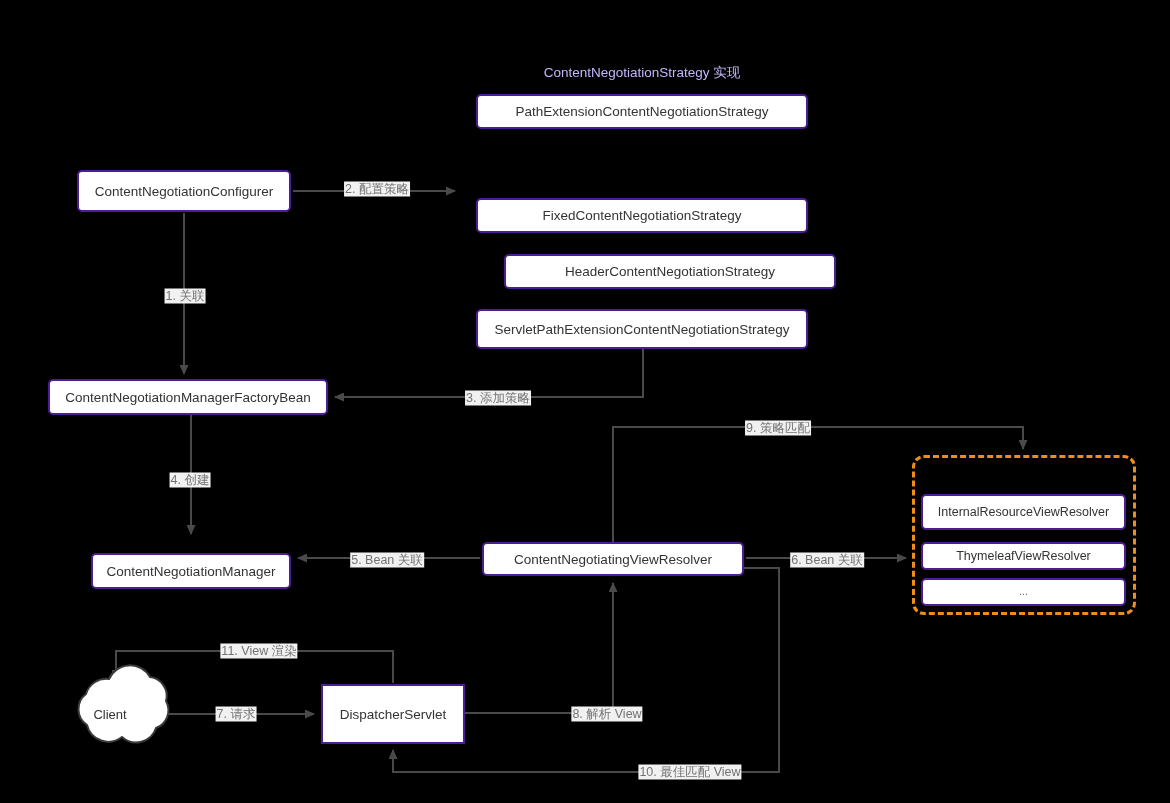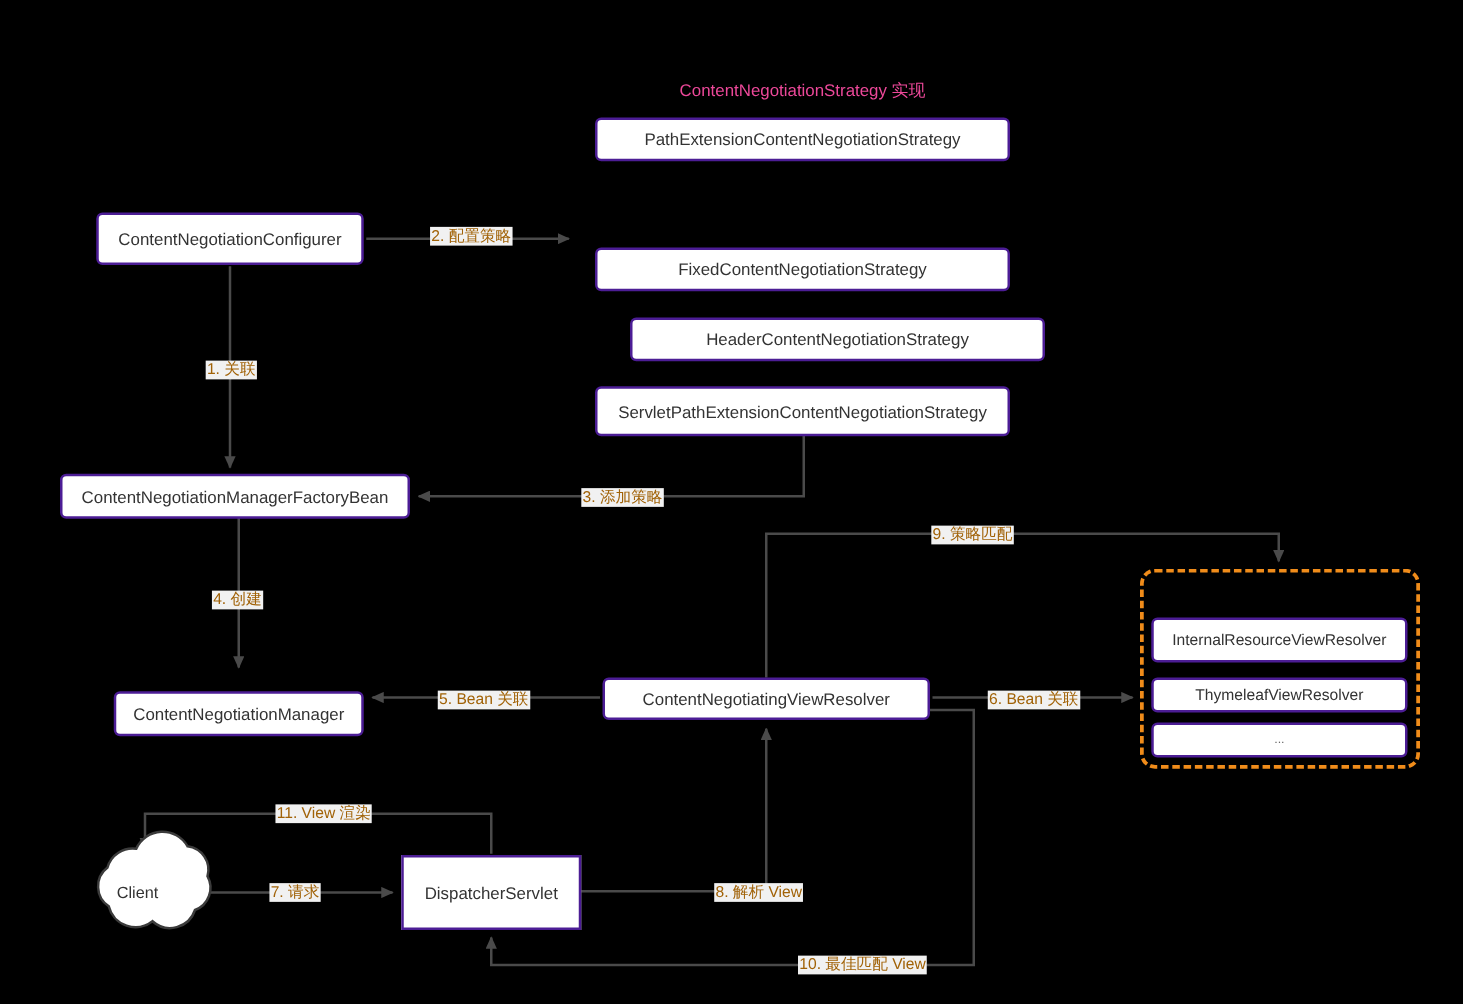--- a/index.html
+++ b/index.html
@@ -6,28 +6,28 @@
   #stage{position:relative;width:1170px;height:803px;background:#000;overflow:hidden;
          font-family:"Liberation Sans","DejaVu Sans",sans-serif;}
   svg.edges{position:absolute;left:0;top:0;width:1170px;height:803px;}
 
   .node{position:absolute;box-sizing:border-box;background:#ffffff;border:2px solid #4c1d95;
         border-radius:5px;display:flex;align-items:center;justify-content:center;
         text-align:center;color:#333333;font-size:13.5px;line-height:17px;padding:2px 6px;}
   .node.sq{border-radius:0;border-width:2px;}
   .node.sm{font-size:12.5px;line-height:16px;}
 
-  .grouptitle{position:absolute;color:#ec4899;font-size:13.5px;text-align:center;
+  .grouptitle{position:absolute;color:#c4b5fd;font-size:13.5px;text-align:center;
               white-space:nowrap;}
   .grouptitle.gt2{color:#6a6a6a;}
 
   .dashpanel{position:absolute;box-sizing:border-box;border:3px dashed #f08c1a;
              border-radius:12px;background:transparent;}
 
-  .edgelabel{position:absolute;background:#f1f1f1;color:#a16207;font-size:12.5px;
+  .edgelabel{position:absolute;background:#f1f1f1;color:#737373;font-size:12.5px;
              line-height:15px;white-space:nowrap;padding:0 1px;transform:translate(-50%,-50%);}
   .cloudlabel{position:absolute;color:#333;font-size:13px;white-space:nowrap;
               transform:translate(-50%,-50%);}
 </style>
 </head>
 <body>
 
 <div id="stage">
 
   <svg class="edges" viewBox="0 0 1170 803" xmlns="http://www.w3.org/2000/svg">

